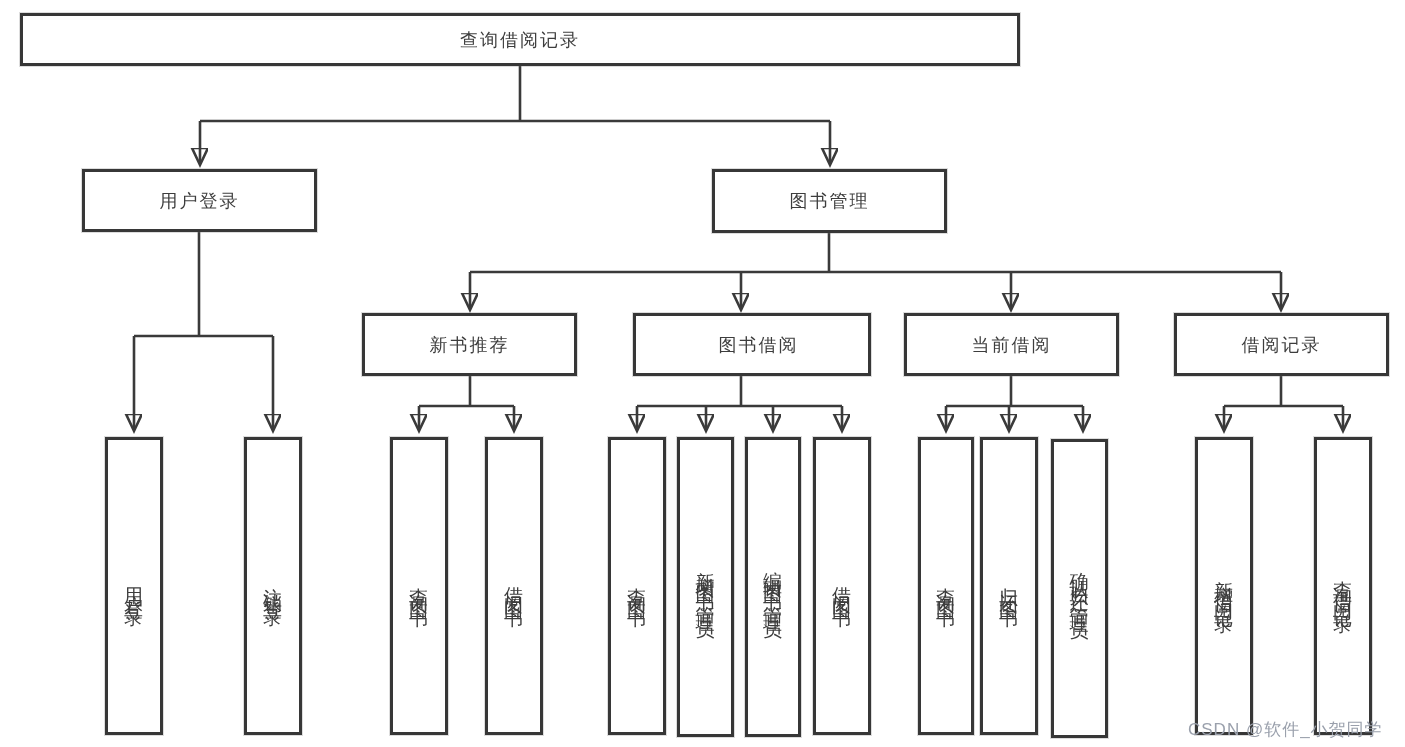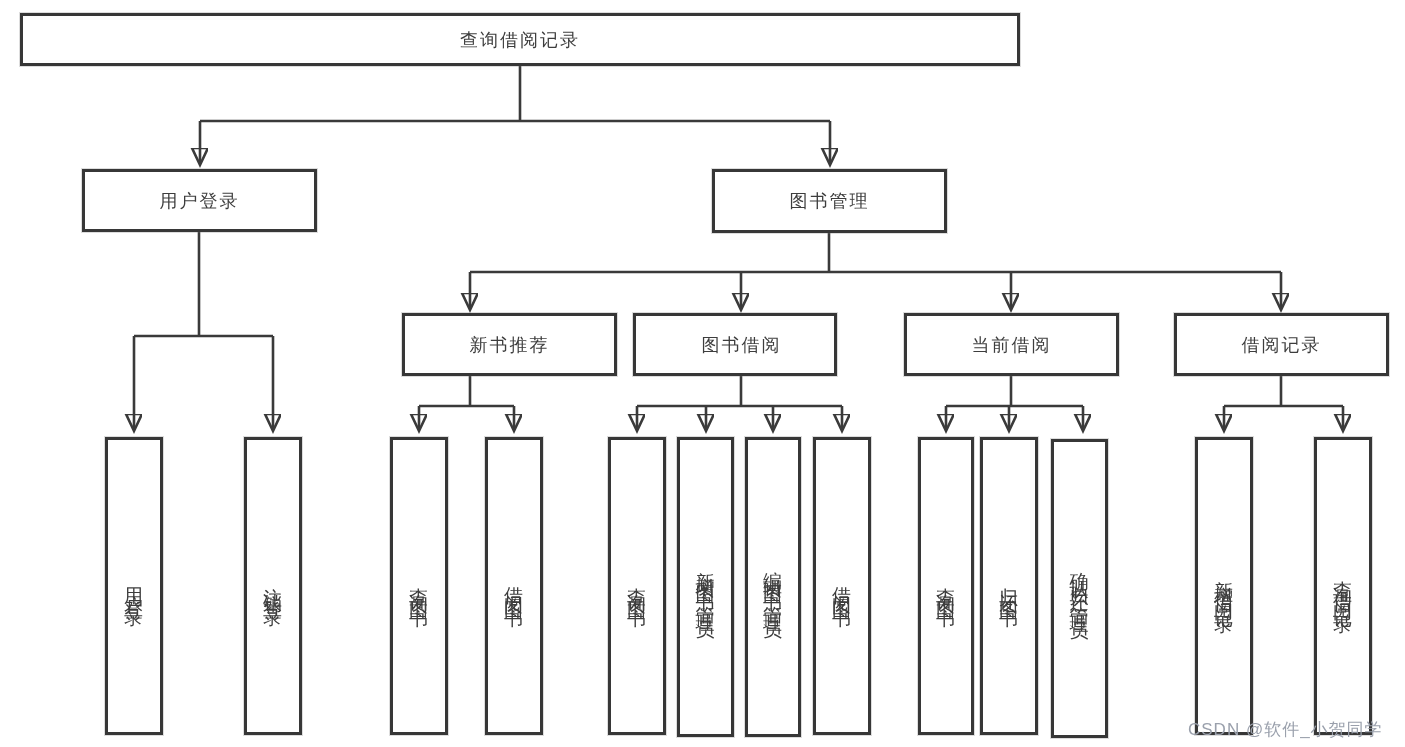--- a/index.html
+++ b/index.html
@@ -87,22 +87,22 @@
     <path d="M1281,376 V406 M1224,406 H1343"></path>
     <path class="arr" d="M1224,406 V429"></path>
     <path class="arr" d="M1343,406 V429"></path>
   </svg>
 
   <div class="node" style="left:20px;top:13px;width:1000px;height:53px;">查询借阅记录</div>
 
   <div class="node" style="left:82px;top:169px;width:235px;height:63px;">用户登录</div>
   <div class="node" style="left:712px;top:169px;width:235px;height:64px;text-align:right;">图书管理</div>
 
-  <div class="node" style="left:362px;top:313px;width:215px;height:63px;margin-left:40px;">新书推荐</div>
-  <div class="node" style="left:633px;top:313px;width:204px;height:63px;padding-left:13px;">图书借阅</div>
+  <div class="node" style="left:362px;top:313px;width:215px;height:63px;">新书推荐</div>
+  <div class="node" style="left:633px;top:313px;width:238px;height:63px;padding-left:13px;">图书借阅</div>
   <div class="node" style="left:904px;top:313px;width:215px;height:63px;">当前借阅</div>
   <div class="node" style="left:1174px;top:313px;width:215px;height:63px;">借阅记录</div>
 
   <div class="node v" style="left:105px;top:437px;width:58px;height:298px;">用户登录</div>
   <div class="node v" style="left:244px;top:437px;width:58px;height:298px;">注销登录</div>
 
   <div class="node v" style="left:390px;top:437px;width:58px;height:298px;">查询图书</div>
   <div class="node v" style="left:485px;top:437px;width:58px;height:298px;">借阅图书</div>
 
   <div class="node v" style="left:608px;top:437px;width:58px;height:298px;">查询图书</div>

